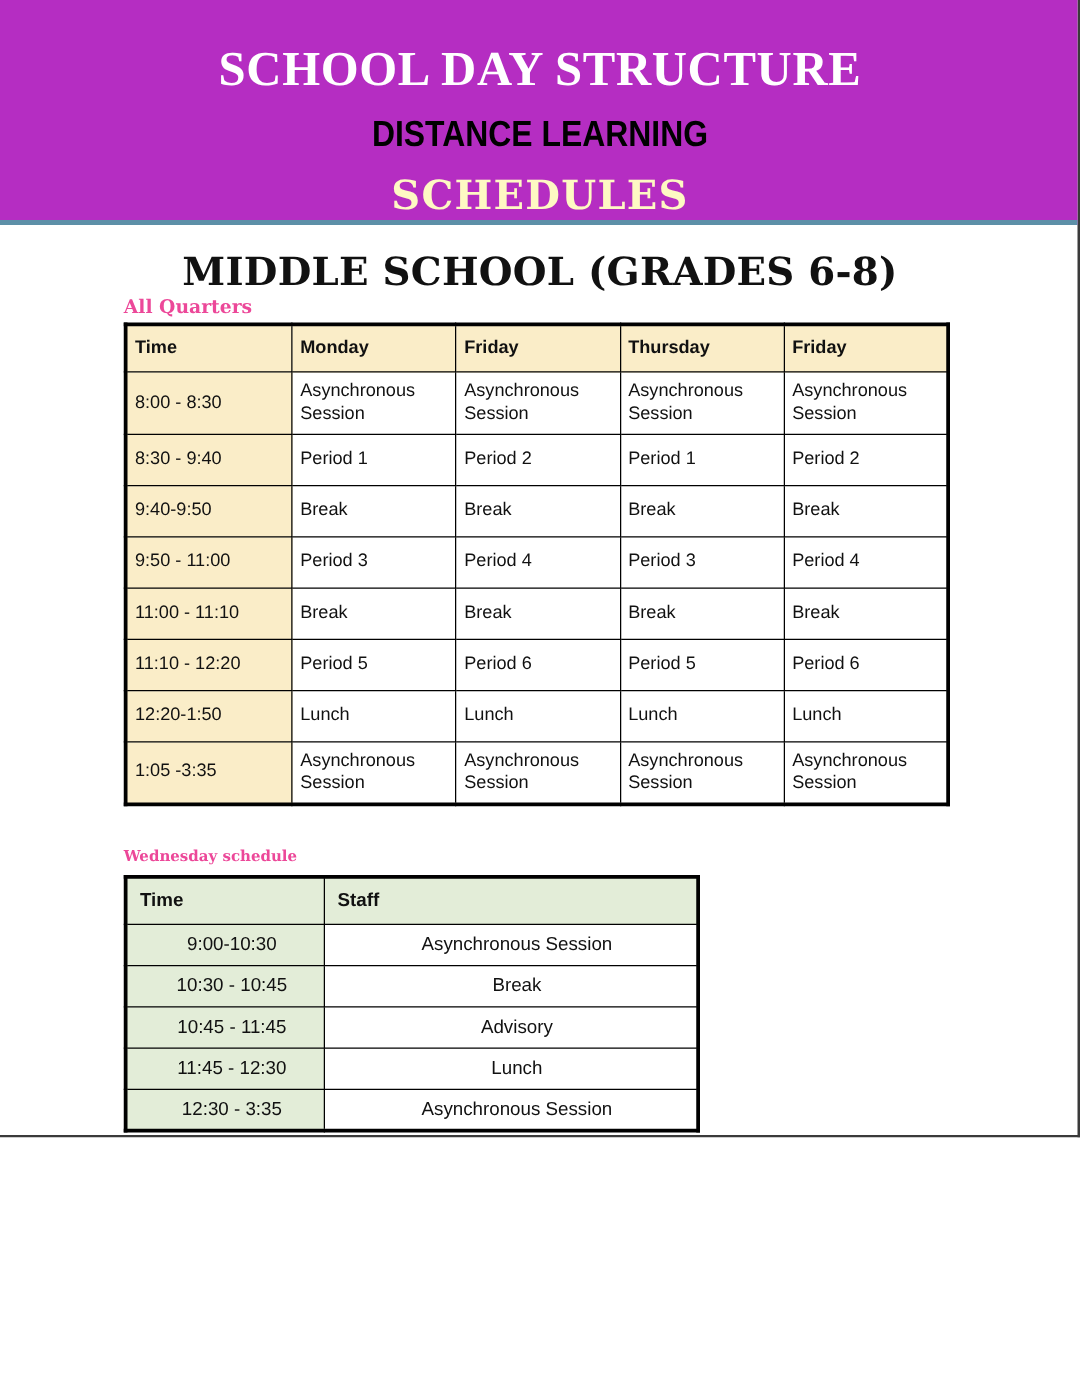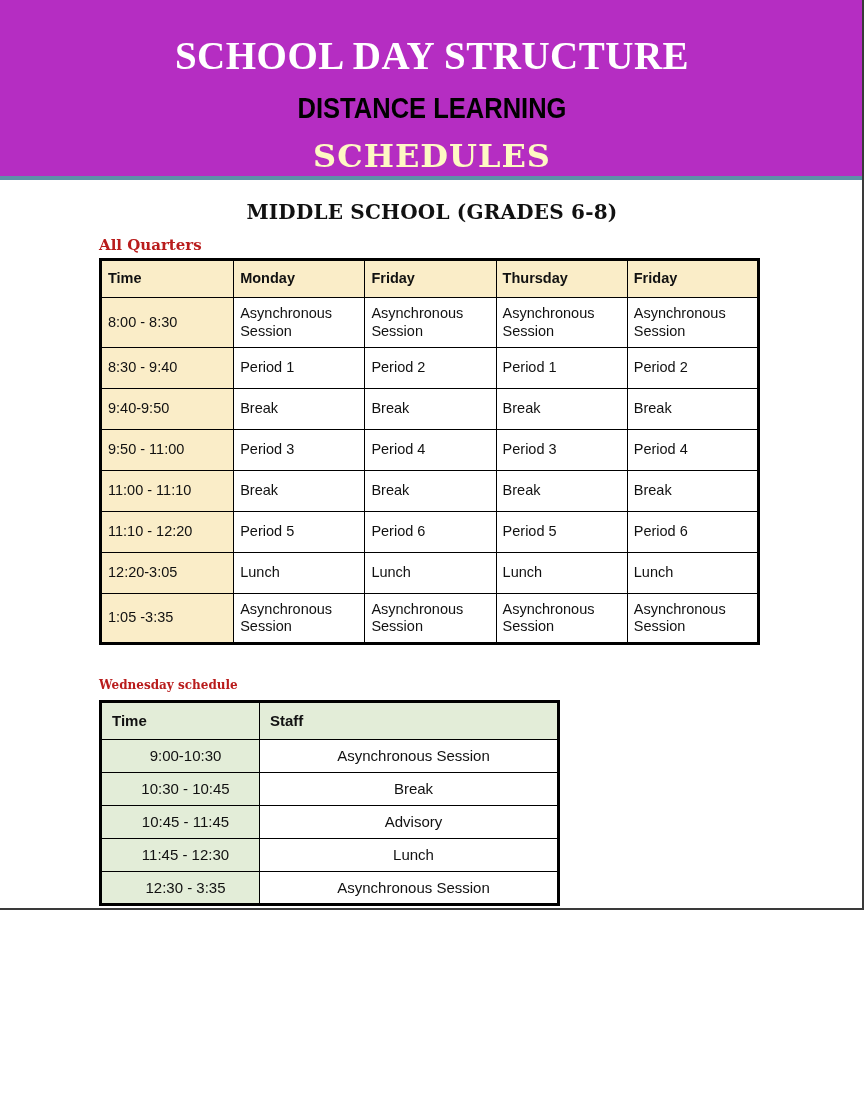--- a/index.html
+++ b/index.html
@@ -65,34 +65,34 @@
 
   
   .section-title {
     position: absolute;
     left: 0;
     top: 201px;
     width: 864px;
     text-align: center;
     font-family: "DejaVu Serif", "Liberation Serif", serif;
     font-weight: 700;
-    font-size: 20px;
+    font-size: 31px;
     line-height: 1.1;
     color: #111111;
     letter-spacing: 0.2px;
   }
 
   
   .caption {
     position: absolute;
     font-family: "DejaVu Serif", "Liberation Serif", serif;
     font-weight: 700;
     font-size: 15px;
     line-height: 1;
-    color: #b91c1c;
+    color: #ec4899;
   }
   #caption-all-quarters { left: 99px; top: 238px; }
   #caption-wednesday    { left: 99px; top: 679px; font-size: 12px; }
 
   
   table.sched {
     position: absolute;
     border-collapse: collapse;
     table-layout: fixed;
     background: #ffffff;
@@ -245,21 +245,21 @@
         <td>Break</td>
       </tr>
       <tr class="r-short">
         <td class="time-cell">11:10 - 12:20</td>
         <td>Period 5</td>
         <td>Period 6</td>
         <td>Period 5</td>
         <td>Period 6</td>
       </tr>
       <tr class="r-short">
-        <td class="time-cell">12:20-3:05</td>
+        <td class="time-cell">12:20-1:50</td>
         <td>Lunch</td>
         <td>Lunch</td>
         <td>Lunch</td>
         <td>Lunch</td>
       </tr>
       <tr class="r-tall">
         <td class="time-cell">1:05 -3:35</td>
         <td>Asynchronous Session</td>
         <td>Asynchronous Session</td>
         <td>Asynchronous Session</td>

